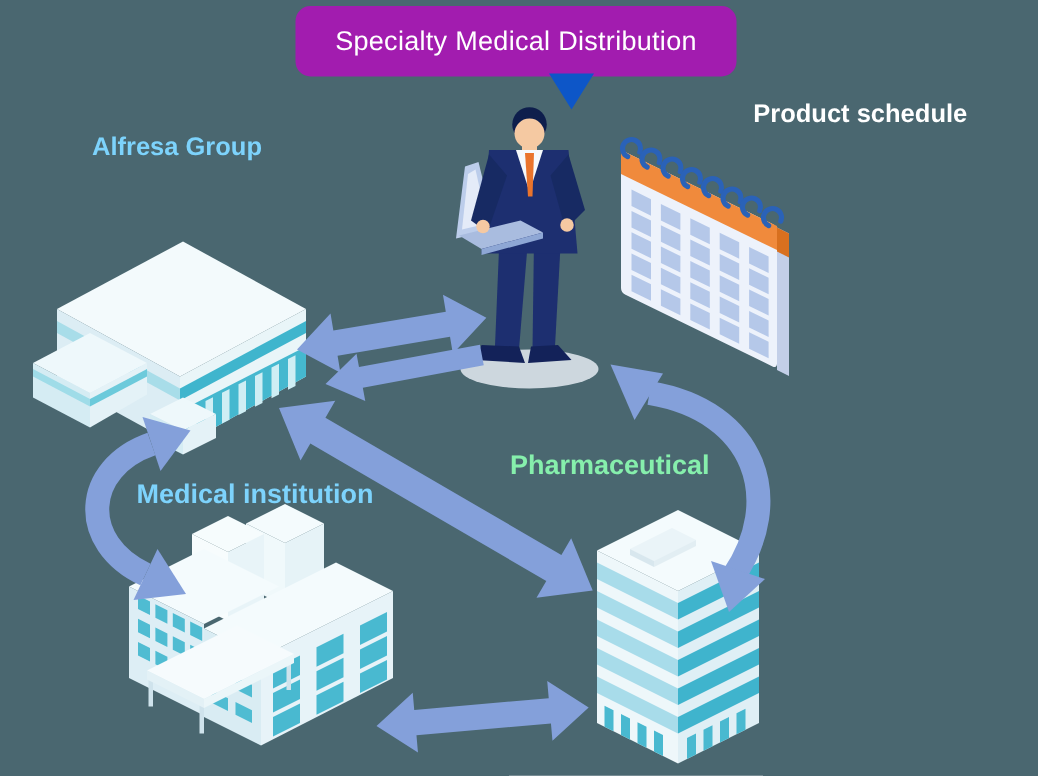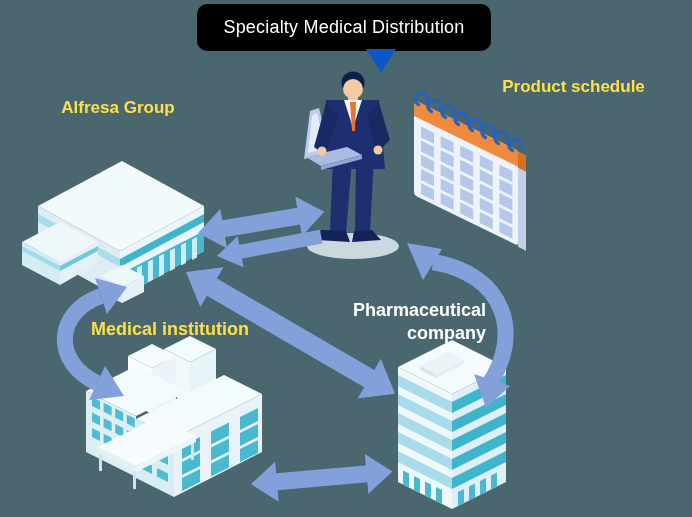--- a/index.html
+++ b/index.html
@@ -4,35 +4,35 @@
 <style>
   html,body{margin:0;padding:0;}
   #stage{
     position:relative; width:692px; height:517px; overflow:hidden;
     background:#4a6770;
     font-family:"Liberation Sans", sans-serif;
   }
   #diagram-svg{position:absolute; left:0; top:0; z-index:1;}
   .banner{
     position:absolute; left:197px; top:4px; width:294px; height:47px;
-    background:#000000; border-radius:10px; z-index:3;
+    background:#a21caf; border-radius:10px; z-index:3;
     display:flex; align-items:center; justify-content:center;
     color:#fff; font-size:18px; letter-spacing:.2px; white-space:nowrap;
   }
   .banner-pointer{
     position:absolute; left:366px; top:49px; width:0; height:0; z-index:3;
     border-left:15px solid transparent; border-right:15px solid transparent;
     border-top:24px solid #0d56c8;
   }
   .label{position:absolute; z-index:2; font-weight:bold; text-align:center;}
   .label span{display:block;}
-  .lbl-alfresa{left:18px; top:97px; width:200px; font-size:17px; line-height:22px; color:#fde047;}
-  .lbl-product{left:455px; top:76px; width:237px; font-size:17px; line-height:22px; color:#fde047;}
-  .lbl-medical{left:60px; top:319px; width:220px; font-size:18px; color:#fde047;}
-  .lbl-pharma{left:332px; top:299px; width:154px; font-size:18px; line-height:23px; color:#ffffff; text-align:right;}
+  .lbl-alfresa{left:18px; top:87px; width:200px; font-size:17px; line-height:22px; color:#7dd3fc;}
+  .lbl-product{left:455px; top:65px; width:237px; font-size:17px; line-height:22px; color:#ffffff;}
+  .lbl-medical{left:60px; top:319px; width:220px; font-size:18px; color:#7dd3fc;}
+  .lbl-pharma{left:319px; top:299px; width:154px; font-size:18px; line-height:23px; color:#86efac; text-align:right;}
 </style>
 </head>
 <body>
 
 <div id="stage">
 
   <div class="banner">
     <span>Specialty Medical Distribution</span>
   </div>
   <div class="banner-pointer"></div>
@@ -41,21 +41,20 @@
     <span>Alfresa Group</span>
   </div>
   <div class="label lbl-product">
     <span>Product schedule</span>
   </div>
   <div class="label lbl-medical">
     <span>Medical institution</span>
   </div>
   <div class="label lbl-pharma">
     <span>Pharmaceutical</span>
-    <span>company</span>
   </div>
 
   <svg id="diagram-svg" width="692" height="517" viewBox="0 0 692 517">
 
     <g>
       <polygon points="38,206 122,161 204,206 120,251" fill="#f3fafc"></polygon>
       <polygon points="38,206 120,251 120,298 38,253" fill="#dcedf4"></polygon>
       <polygon points="120,251 204,206 204,251 120,298" fill="#e9f5f8"></polygon>
       <polygon points="38,214 120,259 120,267 38,222" fill="#a8dde9"></polygon>
       <polygon points="120,259 204,214 204,222 120,267" fill="#3fb5cd"></polygon>

